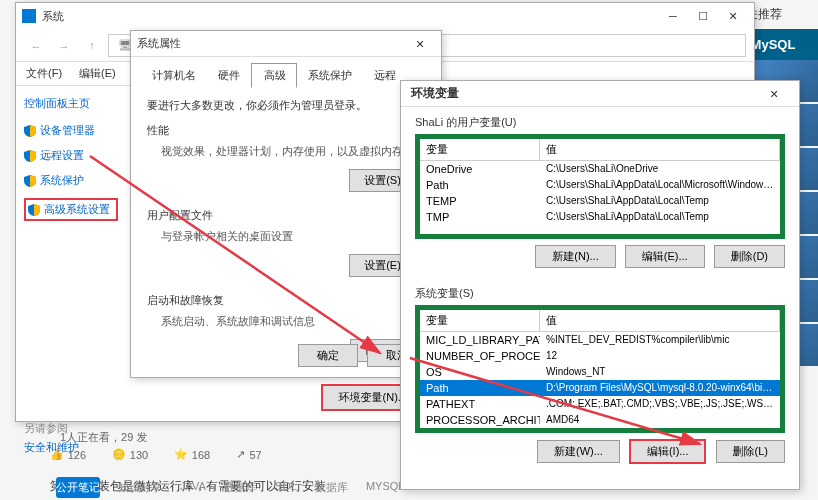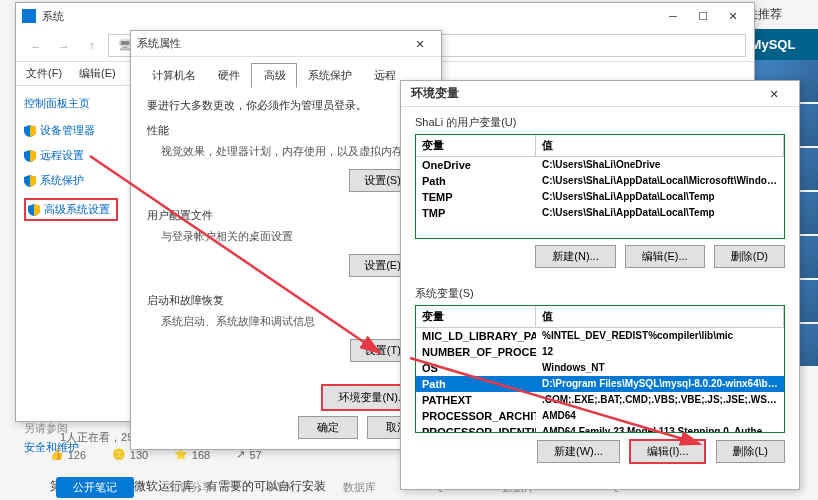--- a/index.html
+++ b/index.html
@@ -21,41 +21,41 @@
 #w1 .body{display:flex;height:calc(100% - 82px);}
 #w1 .side{width:110px;padding:10px 8px;}
 #w1 .side .hd{color:#0066cc;margin-bottom:12px;}
 #w1 .side .itm{display:flex;align-items:center;margin-bottom:10px;color:#0066cc;cursor:pointer;}
 #w1 .side .itm.sel{border:2px solid #e63946;padding:2px;}
 #w1 .side .shield{width:12px;height:12px;margin-right:4px;}
 #w1 .side .footlinks{margin-top:200px;}
 #w1 .side .footlinks div{color:#888;margin-bottom:4px;}
 #w1 .side .footlinks .lnk{color:#0066cc;}
 
-#w2{left:130px;top:30px;width:312px;height:420px;z-index:2;}
+#w2{left:130px;top:30px;width:312px;height:348px;z-index:2;}
 #w2 .titlebar{border-bottom:1px solid #ddd;}
 #w2 .tabs{display:flex;padding:6px 10px 0;}
 #w2 .tab{padding:4px 10px;border:1px solid transparent;cursor:pointer;color:#333;}
 #w2 .tab.act{border:1px solid #999;border-bottom:1px solid #fff;background:#fff;padding-left:12px;}
 #w2 .content{padding:10px 16px;}
 #w2 .sect{margin-bottom:16px;}
 #w2 .sect .label{color:#333;margin-bottom:6px;}
 #w2 .sect .desc{color:#555;margin:6px 0 10px 14px;}
 #w2 .sect .btn{float:right;padding:3px 14px;border:1px solid #999;background:#e1e1e1;cursor:pointer;}
 #w2 .sect::after{content:"";display:block;clear:both;}
 #w2 .envbtn{float:right;padding:4px 16px;border:1px solid #999;background:#e1e1e1;cursor:pointer;margin-top:6px;border:2px solid #e63946;}
 #w2 .dlgbtns{position:absolute;bottom:10px;right:14px;}
 #w2 .dlgbtns button{padding:3px 18px;margin-left:6px;border:1px solid #999;background:#e1e1e1;cursor:pointer;}
 
 #w3{left:400px;top:80px;width:400px;height:410px;z-index:3;}
 #w3 .titlebar{border-bottom:1px solid #ddd;padding:6px 10px;}
 #w3 .titlebar .ttl{font-size:12px;font-weight:bold;}
 #w3 .grp{padding:8px 14px 4px;}
 #w3 .glabel{margin-bottom:4px;color:#333;}
-#w3 .tbl{border:1px solid #15803d;height:105px;overflow:hidden;font-weight:bold;}
+#w3 .tbl{border:5px solid #15803d;height:105px;overflow:hidden;}
 #w3 .thead{display:flex;background:#fff;border-bottom:1px solid #ccc;}
 #w3 .thead div{padding:3px 6px;border-right:1px solid #ccc;}
 #w3 .th1{width:120px;}
 #w3 .th2{flex:1;}
 #w3 .trow{display:flex;padding:1px 0;}
 #w3 .trow .c1{width:120px;padding:1px 6px;white-space:nowrap;overflow:hidden;}
 #w3 .trow .c2{flex:1;padding:1px 6px;white-space:nowrap;overflow:hidden;text-overflow:ellipsis;font-size:10px;}
 #w3 .trow.sel{background:#0078d4;color:#fff;}
 #w3 .brow{text-align:right;padding:6px 0;}
 #w3 .brow button{padding:3px 16px;margin-left:6px;border:1px solid #999;background:#e1e1e1;cursor:pointer;}
@@ -66,21 +66,21 @@
 
 #bg{position:absolute;right:0;top:0;width:90px;height:500px;z-index:0;}
 #bg .reco{color:#333;padding:6px;font-size:12px;}
 #bg .mysql{background:#00618a;color:#fff;padding:8px;text-align:center;font-weight:bold;font-size:13px;}
 #bg .thumbs{display:flex;flex-direction:column;}
 #bg .thumb{height:42px;background:linear-gradient(135deg,#4a90d9,#2c5f8d);margin-bottom:2px;}
 #stats{position:absolute;left:50px;top:448px;display:flex;gap:26px;z-index:0;color:#666;}
 #stats .s{display:flex;align-items:center;gap:4px;}
 #capt{position:absolute;left:50px;top:478px;color:#333;font-size:12px;}
 #foot{position:absolute;left:56px;bottom:2px;color:#888;display:flex;gap:18px;font-size:10px;}
-#foot span{padding:3px 17px;}
+#foot span{padding:3px 0;}
 #foot .act{background:#0078d4;color:#fff;border-radius:3px;}
 svg.arrow{position:absolute;z-index:4;pointer-events:none;}
 .shield svg{display:block;}
 </style>
 </head>
 <body>
 
 <div id="bg">
   <div class="reco">相关推荐</div>
   <div class="mysql">MySQL</div>

